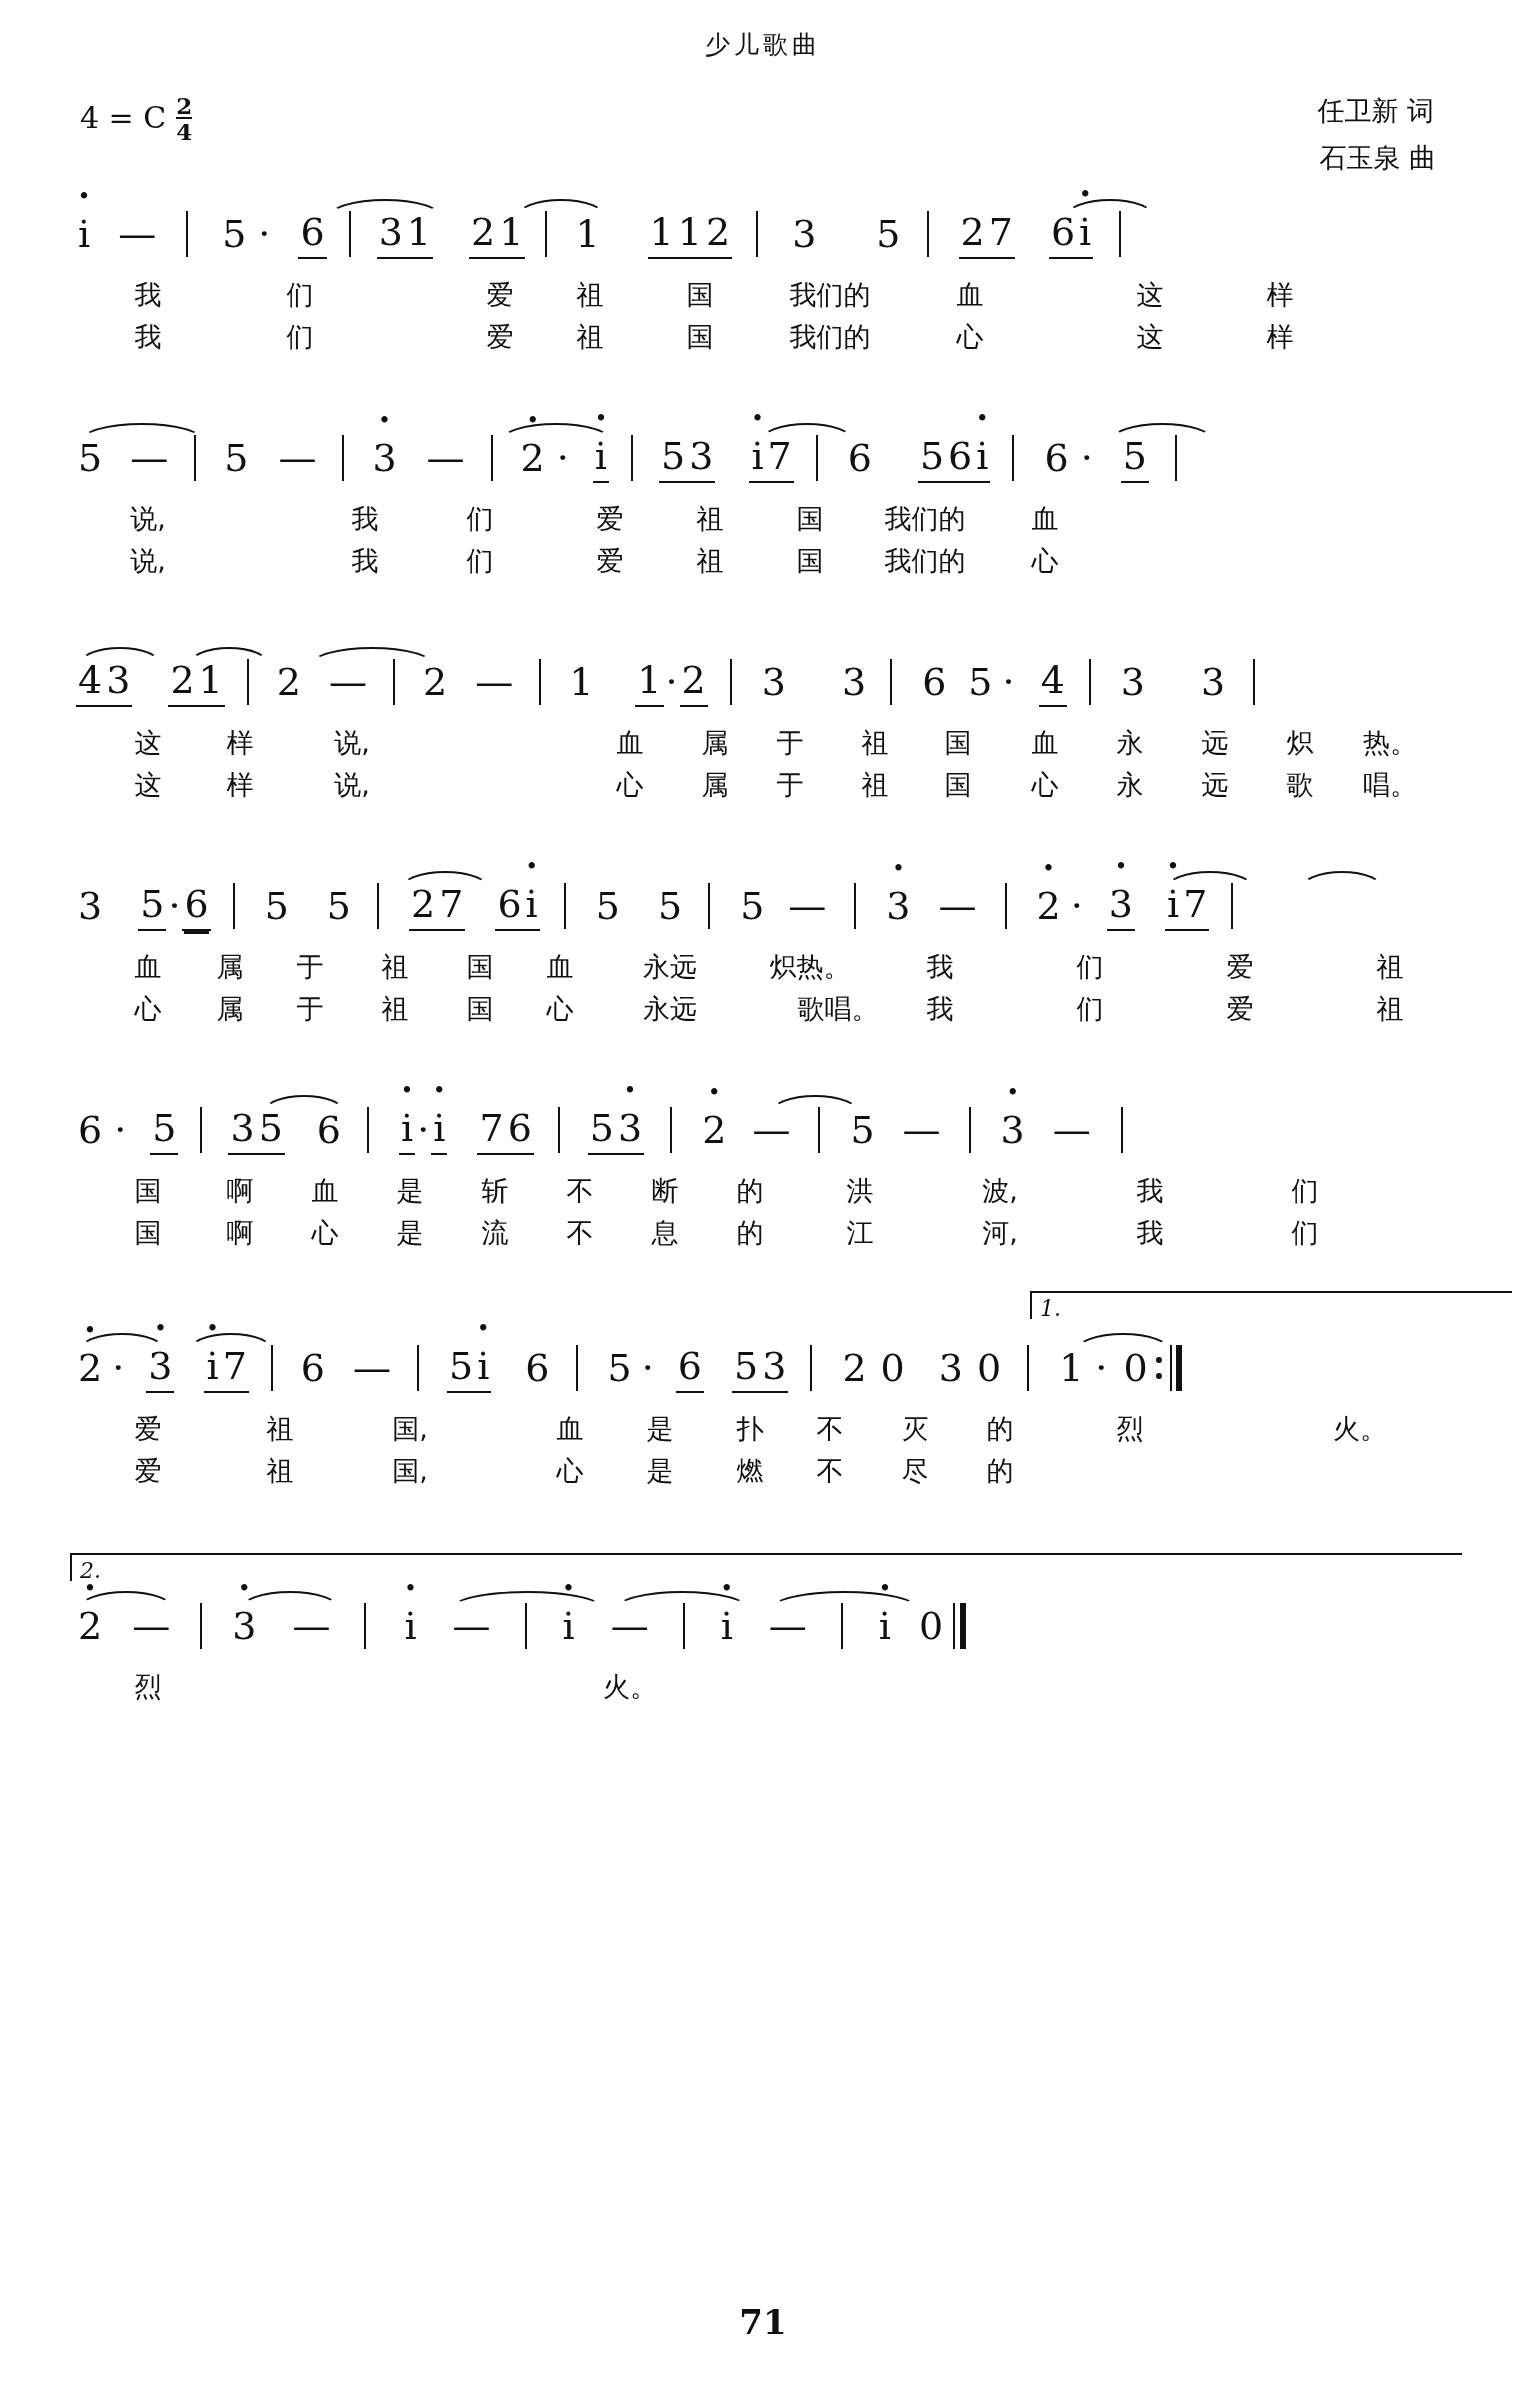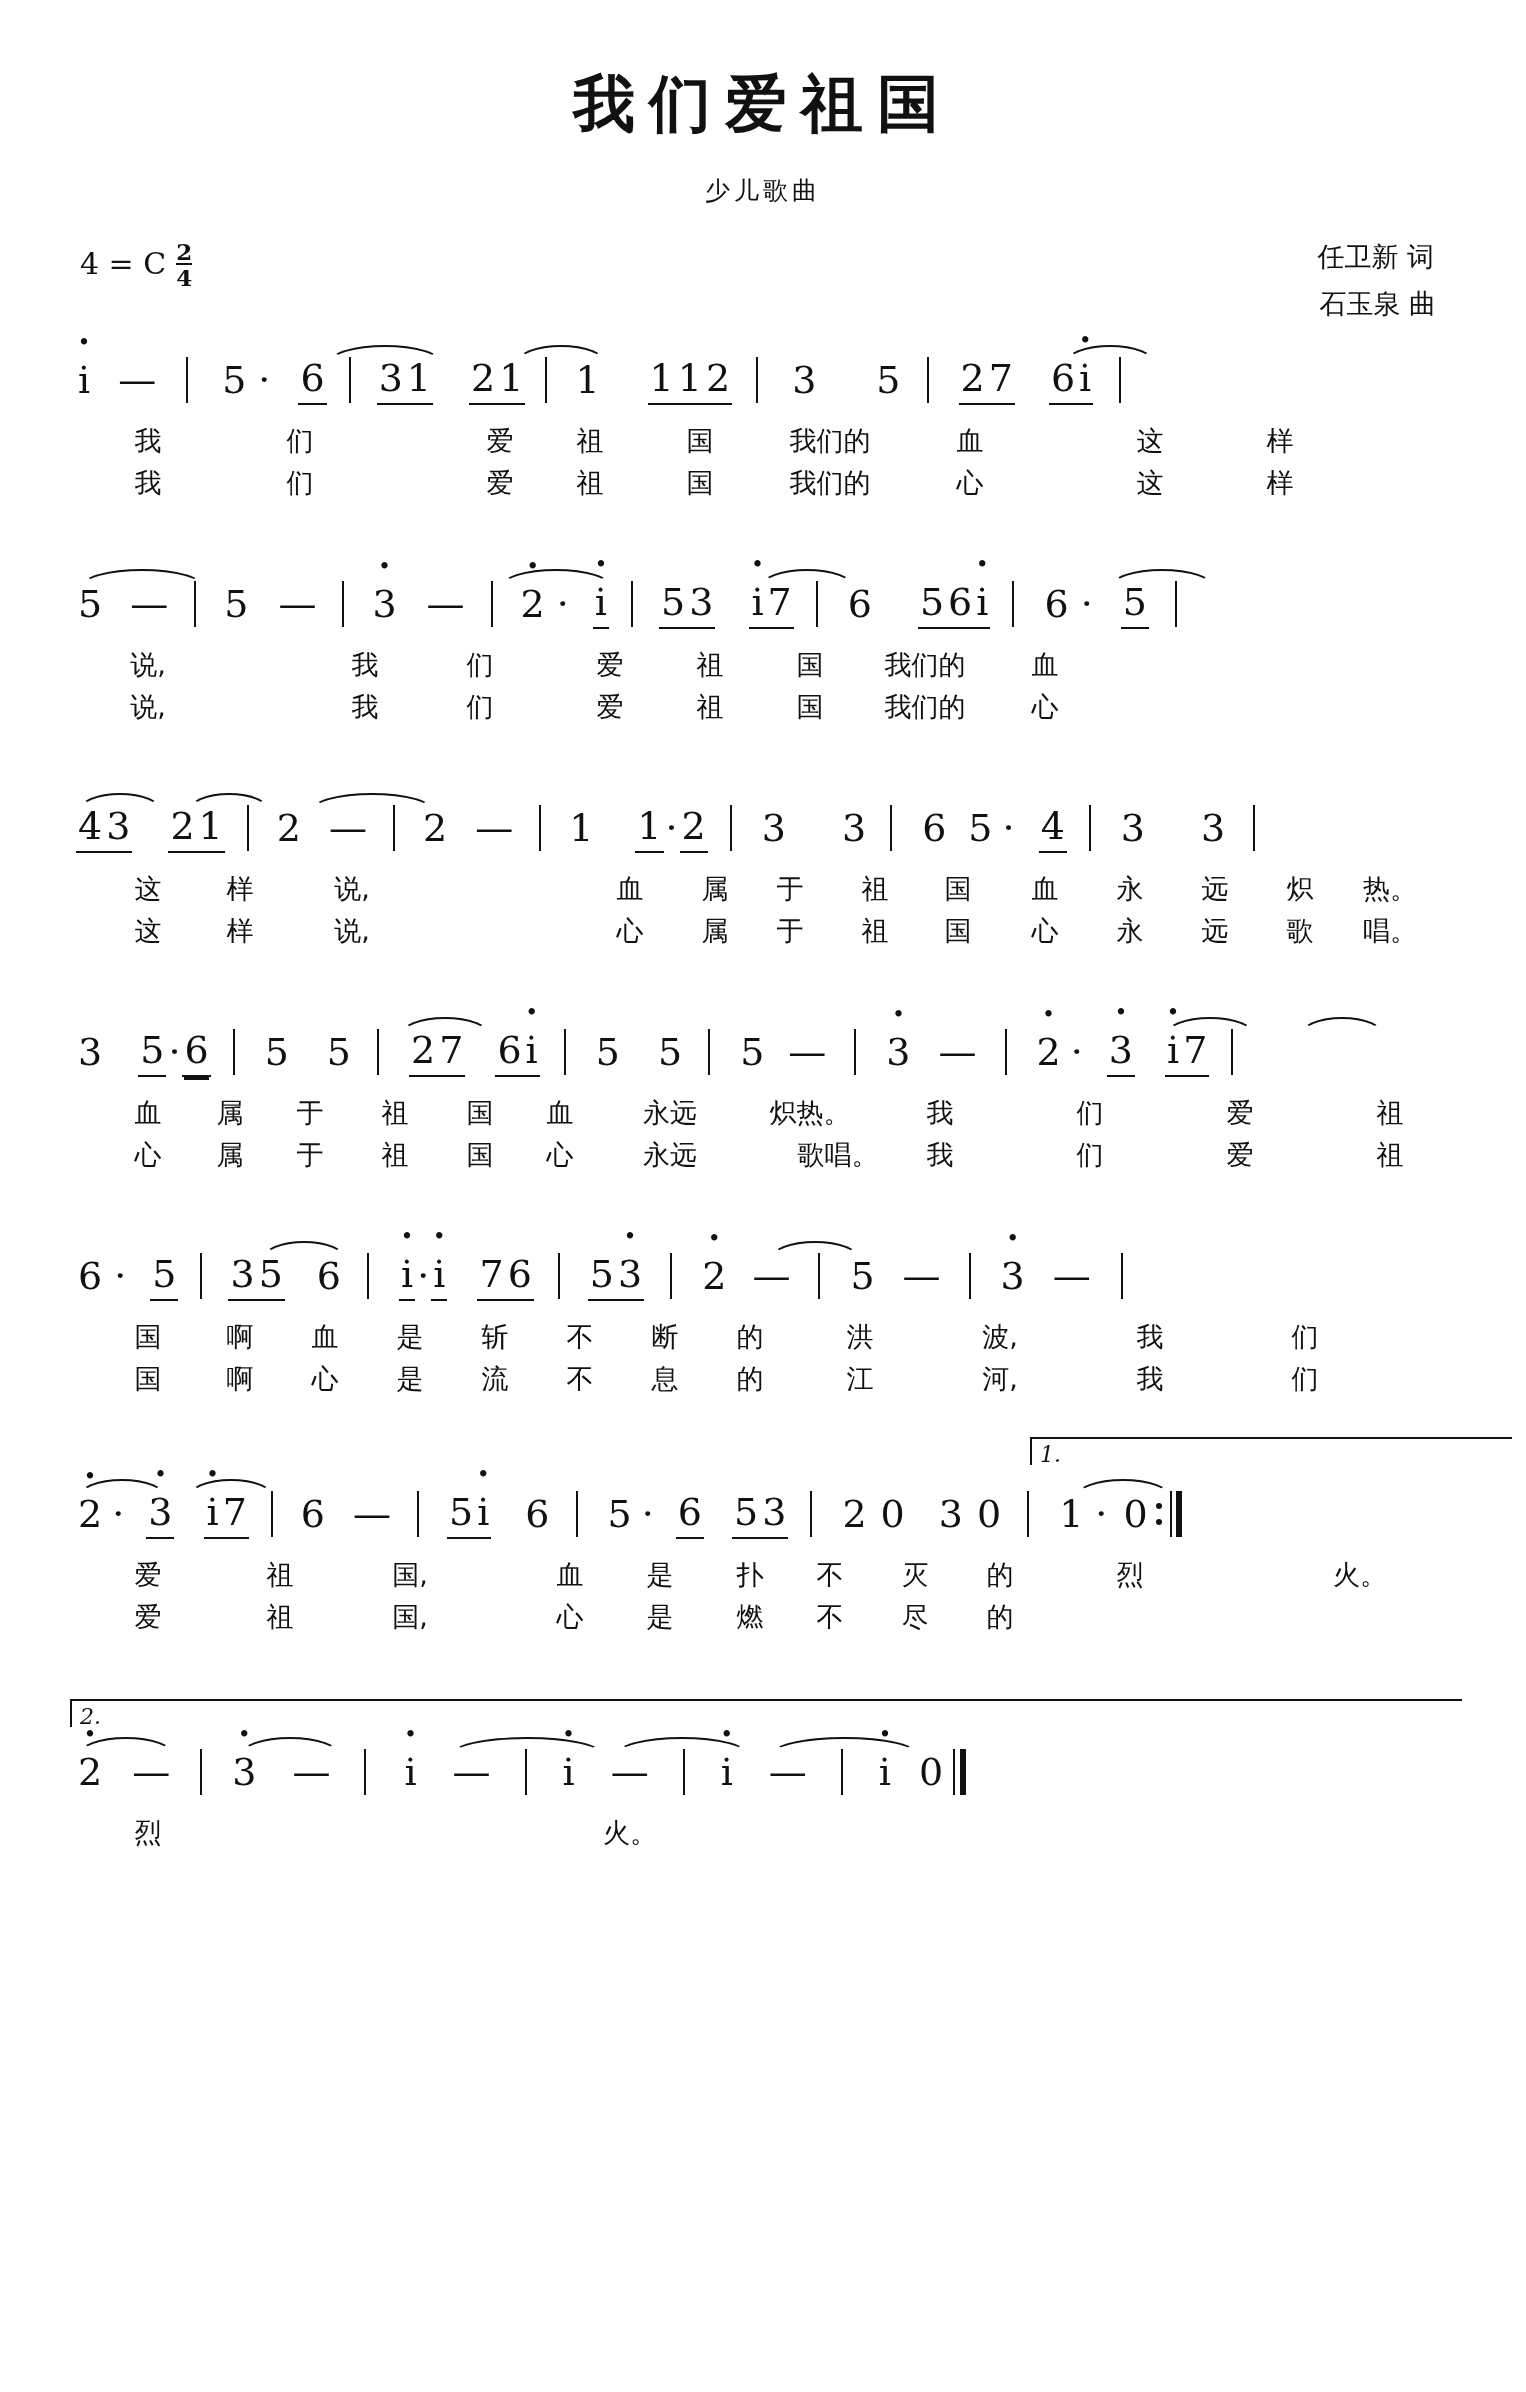--- a/index.html
+++ b/index.html
@@ -176,21 +176,20 @@
     font-size: 34px;
     font-weight: bold;
     font-family: "DejaVu Serif", "Liberation Serif", serif;
   }
 </style>
 </head>
 <body>
 
 <div class="page">
 
-  <div class="title">我们爱祖国</div>
   <div class="subtitle">少儿歌曲</div>
 
   <div class="meta-row">
     <div class="key-sig">
       <span>4 = C</span>
       <span class="timefrac">
         <span class="num">2</span>
         <span class="den">4</span>
       </span>
     </div>
@@ -614,14 +613,15 @@
         <span class="thin"></span>
         <span class="thick"></span>
       </span>
     </div>
     <div class="lyrics">
       <span style="left:78px;">烈</span>
       <span style="left:560px;">火。</span>
     </div>
   </div>
 
+  <div class="page-number">71</div>
 
 </div>
 
 </body></html>

